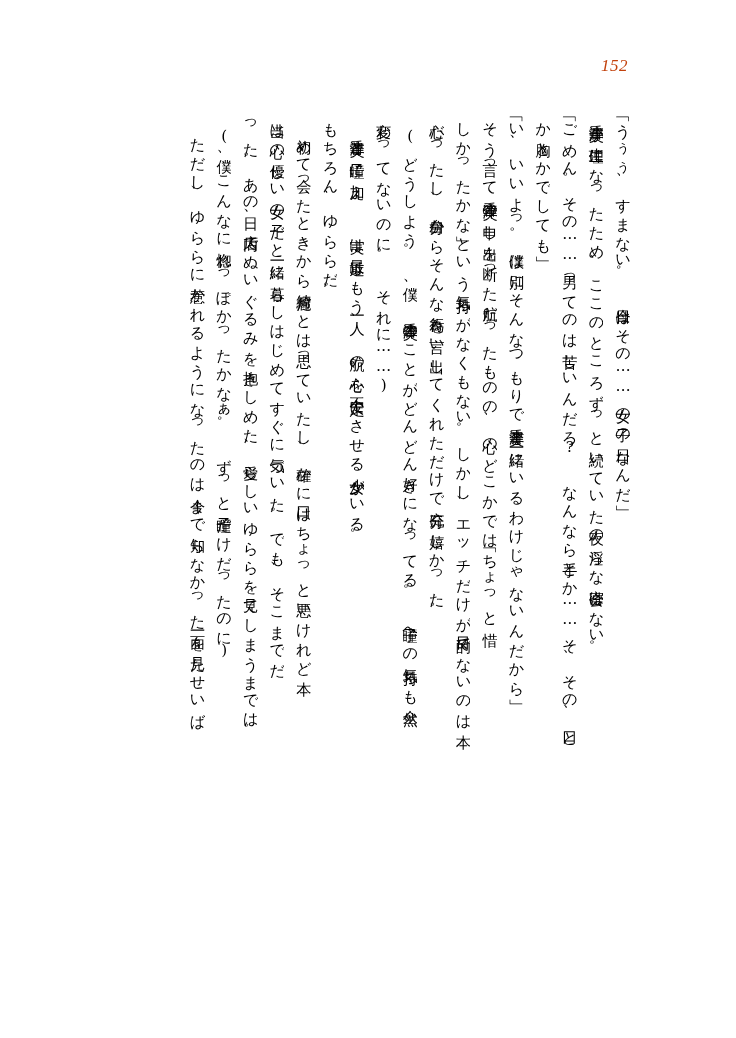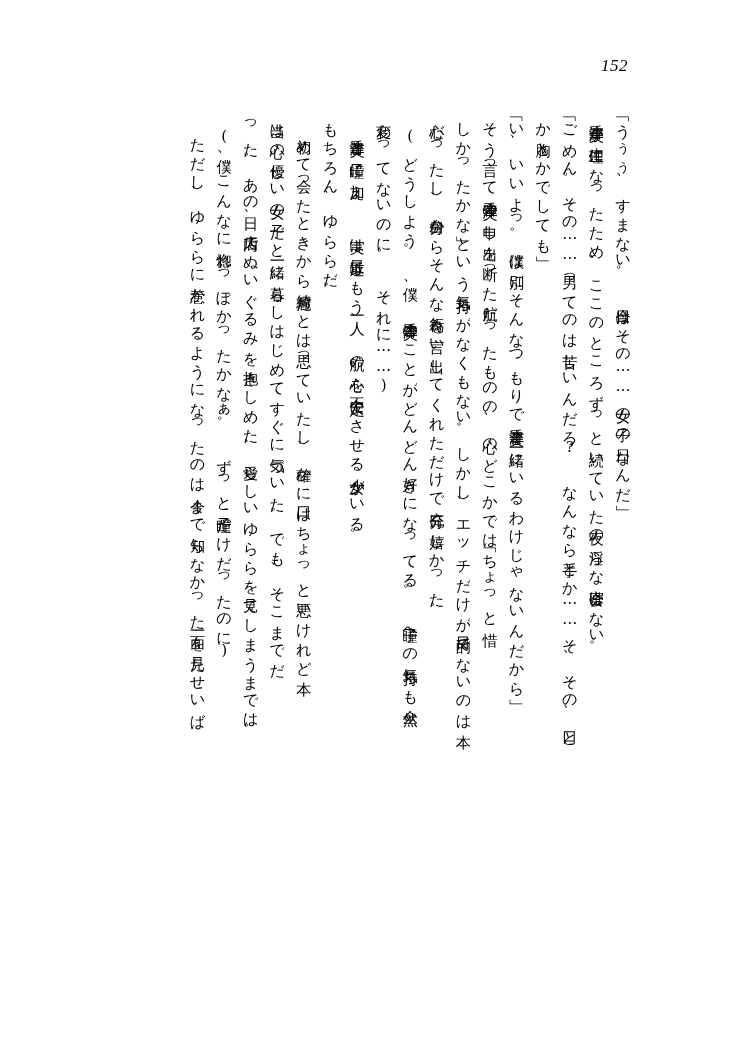--- a/index.html
+++ b/index.html
@@ -20,21 +20,21 @@
   }
   
   #page-number {
     position: absolute;
     top: 56px;
     right: 108px;
     font-family: "Liberation Serif", "DejaVu Serif", serif;
     font-style: italic;
     font-size: 17px;
     letter-spacing: 0.5px;
-    color: #000000;
+    color: #c2410c;
   }
   
   #body-text {
     position: absolute;
     top: 112px;
     left: 106px;
     width: 524px;
     height: 830px;
     display: flex;
     flex-direction: row-reverse;

